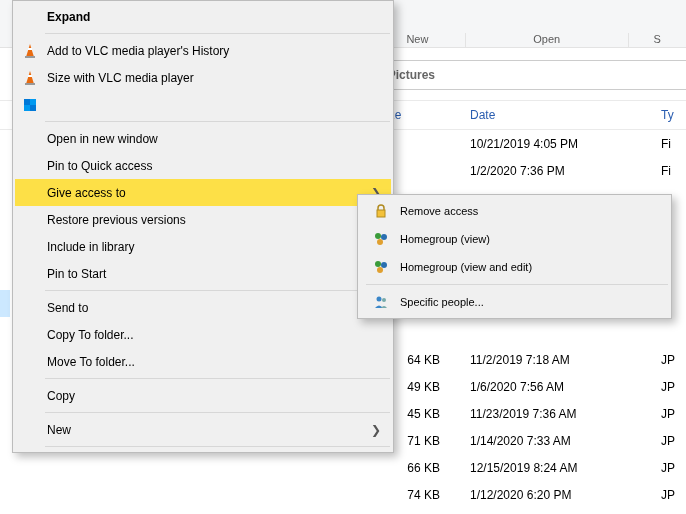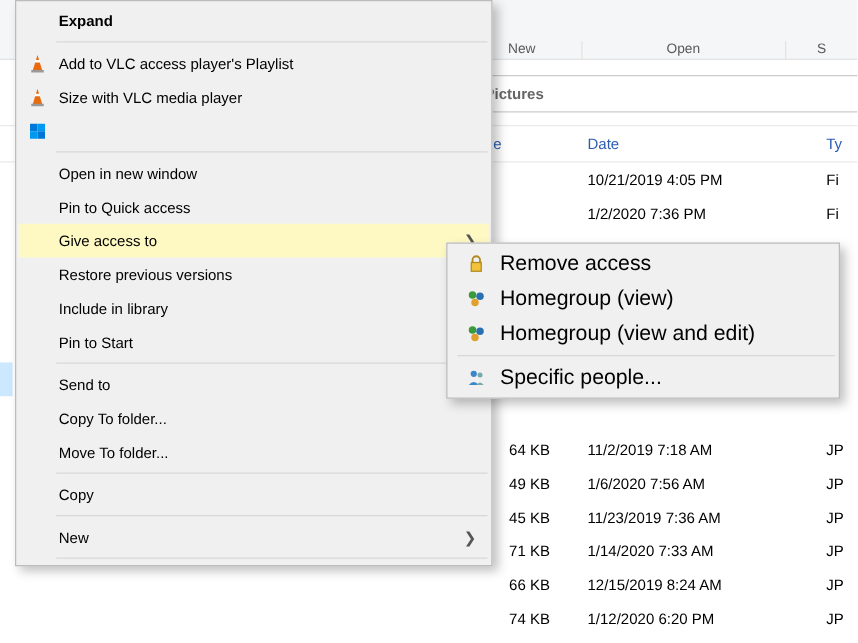--- a/index.html
+++ b/index.html
@@ -137,40 +137,40 @@
     height: 18px;
     display:flex; align-items:center; justify-content:center;
   }
   .ctxmenu .item.bold { font-weight: 700; }
   .ctxmenu .sep {
     height: 1px;
     background: #d7d7d7;
     margin: 3px 1px 3px 30px;
   }
   .ctxmenu .item.hov {
-    background: #fef9c3;
+    background: #fde047;
     text-align: right;
   }
   .ctxmenu .item .arrow {
     position: absolute;
     right: 10px;
     color: #555;
     font-size: 12px;
   }
   
   .submenu {
     position: absolute;
     top: 194px;
     left: 357px;
     width: 315px;
     background: #f0f0f0;
     border: 1px solid #bcbcbc;
     box-shadow: 4px 4px 8px rgba(0,0,0,0.25);
     padding: 2px;
-    font-size: 17px;
+    font-size: 11px;
   }
   .submenu .item {
     height: 28px;
     display: flex;
     align-items: center;
     padding-left: 40px;
     position: relative;
   }
   .submenu .item .ico {
     position: absolute;
@@ -308,21 +308,21 @@
     </div>
   <div class="sep"></div>
   <div class="item">
     <span class="ico">
         <svg width="16" height="16">
           <polygon points="8,1 12,14 4,14" fill="#e96b10"></polygon>
           <rect x="3" y="13" width="10" height="2" fill="#999"></rect>
           <rect x="6" y="5" width="4" height="2" fill="#fff"></rect>
         </svg>
       </span>
-    <span>Add to VLC access player's Playlist</span>
+    <span>Add to VLC media player's History</span>
   </div>
   <div class="item">
     <span class="ico">
         <svg width="16" height="16">
           <polygon points="8,1 12,14 4,14" fill="#e96b10"></polygon>
           <rect x="3" y="13" width="10" height="2" fill="#999"></rect>
           <rect x="6" y="5" width="4" height="2" fill="#fff"></rect>
         </svg>
       </span>
     <span>Size with VLC media player</span>

